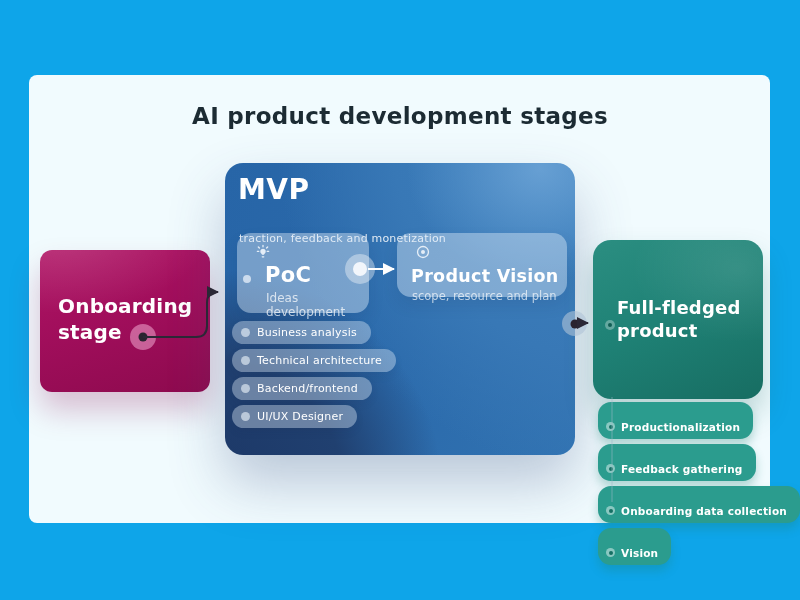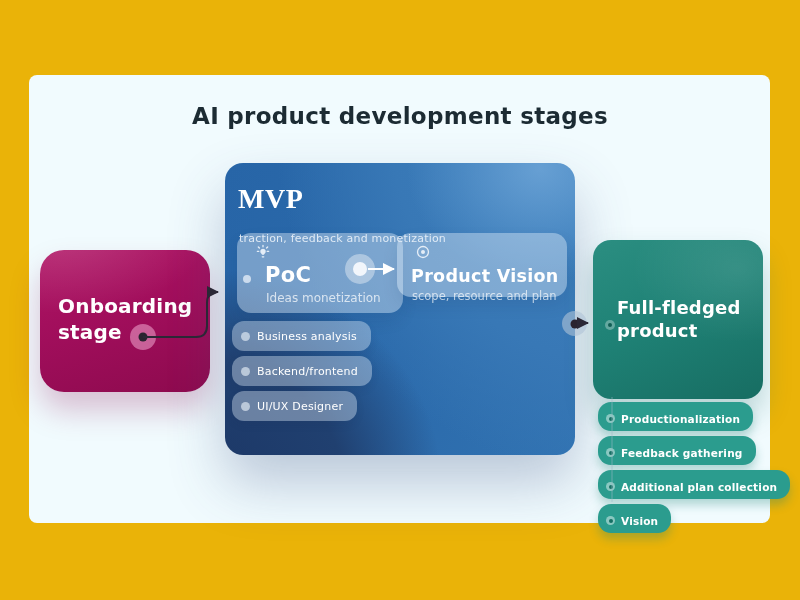--- a/index.html
+++ b/index.html
@@ -1,70 +1,70 @@
 <!DOCTYPE html>
 <html><head>
 <meta charset="utf-8">
 <style>
   html,body{margin:0;padding:0;}
   .canvas{
     position:relative;width:800px;height:600px;overflow:hidden;
-    background:#eab308;
+    background:#0ea5e9;
     font-family:"DejaVu Sans","Liberation Sans",sans-serif;
   }
   .panel{
     position:absolute;left:29px;top:75px;width:741px;height:448px;
     background:#f1fbfe;border-radius:8px;
   }
   .page-title{
     position:absolute;left:0;top:103px;width:100%;text-align:center;
     font-size:23px;font-weight:700;color:#1c2b33;letter-spacing:.3px;
   }
   
   .onboarding{
-    position:absolute;left:40px;top:250px;width:170px;height:142px;border-radius:24px;
+    position:absolute;left:40px;top:250px;width:170px;height:142px;border-radius:12px;
     background:
       radial-gradient(240px 130px at 12% -12%, rgba(255,255,255,.16), rgba(255,255,255,0) 62%),
       linear-gradient(163deg,#b01465 0%,#a00e5b 48%,#8d0a4e 100%);
     box-shadow:0 18px 30px rgba(140,12,80,.25);
   }
   .onboarding .label{
     position:absolute;left:18px;top:44px;width:136px;
     color:#fff;font-size:20px;font-weight:700;line-height:1.28;letter-spacing:.2px;
   }
   
   .mvp{
     position:absolute;left:225px;top:163px;width:350px;height:292px;border-radius:18px;
     background:
       radial-gradient(190px 160px at 90% 2%, rgba(110,165,215,.85) 0%, rgba(90,150,205,.45) 45%, rgba(90,150,205,0) 70%),
       radial-gradient(330px 300px at -6% 110%, #1c3766 0%, #204070 42%, rgba(32,64,112,0) 72%),
       radial-gradient(430px 430px at 115% -12%, #4083c0 0%, #3878b6 55%, rgba(56,120,182,0) 82%),
       linear-gradient(115deg,#2765a7 0%,#2b6aab 55%,#3173b2 100%);
     box-shadow:0 28px 55px rgba(60,80,130,.30);
     color:#fff;
   }
-  .mvp-title{position:absolute;left:13px;top:20px;font-size:28px;font-weight:700;letter-spacing:.5px;font-family:Liberation Serif, serif;}
+  .mvp-title{position:absolute;left:13px;top:10px;font-size:28px;font-weight:700;letter-spacing:.5px;}
   .mvp-sub{position:absolute;left:14px;top:44px;font-size:11px;color:rgba(255,255,255,.85);letter-spacing:.2px;margin-top:25px;}
   .card{
     position:absolute;border-radius:14px;
     background:rgba(224,236,249,.42);
     box-shadow:0 8px 16px rgba(20,40,80,.10);
   }
-  .card.poc{left:12px;top:70px;width:166px;height:80px;}
+  .card.poc{left:12px;top:70px;width:132px;height:80px;}
   .card.pv{left:172px;top:70px;width:170px;height:64px;}
   .card .cicon{position:absolute;left:18px;top:11px;width:16px;height:16px;opacity:.92;}
   .card .ctitle{position:absolute;color:#fff;font-weight:700;letter-spacing:.3px;}
   .poc .ctitle{left:28px;top:30px;font-size:21px;}
   .poc .csub{position:absolute;left:29px;top:58px;font-size:12px;color:rgba(255,255,255,.72);}
   .poc .bullet{position:absolute;left:6px;top:42px;width:8px;height:8px;border-radius:50%;background:rgba(232,240,249,.75);}
   .pv .ctitle{left:14px;top:33px;font-size:17.5px;white-space:nowrap;}
   .pv .csub{position:absolute;left:15px;top:56px;font-size:11.5px;color:rgba(255,255,255,.68);}
   .mvp-pills{position:absolute;left:7px;top:158px;display:flex;flex-direction:column;align-items:flex-start;gap:5px;}
   .mpill{
-    display:inline-flex;align-items:center;gap:7px;height:30px;padding:0 14px 0 9px;
+    display:inline-flex;align-items:center;gap:7px;height:23px;padding:0 14px 0 9px;
     border-radius:12px;background:rgba(220,232,246,.40);
     color:#fff;font-size:11px;letter-spacing:.2px;
     box-shadow:0 4px 8px rgba(20,40,80,.08);
   }
   .mpill .b{width:9px;height:9px;border-radius:50%;background:rgba(236,243,250,.62);}
   
   .ff{
     position:absolute;left:593px;top:240px;width:170px;height:159px;border-radius:18px;
     background:
       radial-gradient(170px 120px at 85% 18%, rgba(255,255,255,.10), rgba(255,255,255,0) 62%),
@@ -73,21 +73,21 @@
   }
   .ff .label{
     position:absolute;left:24px;top:56px;width:140px;
     color:#fff;font-size:18px;font-weight:700;line-height:1.3;letter-spacing:.2px;
   }
   .ff .dot{position:absolute;left:12px;top:80px;width:10px;height:10px;border-radius:50%;
     background:rgba(255,255,255,.30);}
   .ff .dot::after{content:"";position:absolute;left:3px;top:3px;width:4px;height:4px;border-radius:50%;background:#115e54;}
   .ff-pills{position:absolute;left:598px;top:402px;display:flex;flex-direction:column;align-items:flex-start;gap:5px;}
   .gpill{
-    display:inline-flex;align-items:center;gap:6px;height:25px;padding:4px 13px 0 8px;
+    display:inline-flex;align-items:center;gap:6px;height:25px;padding:12px 13px 0 8px;
     border-radius:13px;background:#2b9c8e;color:#fff;font-size:10.5px;font-weight:600;letter-spacing:.2px;
     box-shadow:0 6px 10px rgba(27,128,116,.30);
   }
   .gpill .b{position:relative;width:9px;height:9px;border-radius:50%;background:rgba(255,255,255,.45);}
   .gpill .b::after{content:"";position:absolute;left:2.5px;top:2.5px;width:4px;height:4px;border-radius:50%;background:#156f63;}
   
   .node{position:absolute;border-radius:50%;z-index:5;}
   .node .core{position:absolute;left:50%;top:50%;transform:translate(-50%,-50%);border-radius:50%;}
   .node.n-onboarding{left:130px;top:324px;width:26px;height:26px;background:rgba(240,168,208,.55);}
   .node.n-onboarding .core{width:9px;height:9px;background:#2a2430;}
@@ -115,39 +115,43 @@
     <div class="mvp-sub">traction, feedback and monetization</div>
 
     <div class="card poc">
       <svg class="cicon" viewBox="0 0 24 24" fill="none" stroke="#eef4fb" stroke-width="2" stroke-linecap="round">
         <path d="M12 2v2.2M5 4.5l1.6 1.6M19 4.5l-1.6 1.6M3.5 11h2.2M18.3 11h2.2"></path>
         <path d="M12 7a4.2 4.2 0 0 0-2.4 7.6c.6.5.9 1 .9 1.7h3c0-.7.3-1.2.9-1.7A4.2 4.2 0 0 0 12 7z" fill="#eef4fb" stroke="none"></path>
         <path d="M10.7 19.3h2.6" stroke-width="1.6"></path>
       </svg>
       <span class="bullet"></span>
       <div class="ctitle">PoC</div>
-      <div class="csub">Ideas monetization</div>
+      <div class="csub">Ideas development</div>
     </div>
 
     <div class="card pv">
       <svg class="cicon" viewBox="0 0 24 24" fill="none">
         <circle cx="12" cy="12" r="8.2" stroke="#eef4fb" stroke-width="2"></circle>
         <circle cx="12" cy="12" r="3" fill="#eef4fb"></circle>
       </svg>
       <div class="ctitle">Product Vision</div>
       <div class="csub">scope, resource and plan</div>
     </div>
 
     <div class="mvp-pills">
       <div class="mpill">
         <span class="b"></span>
         <span>Business analysis</span>
       </div>
       <div class="mpill">
         <span class="b"></span>
+        <span>Technical architecture</span>
+      </div>
+      <div class="mpill">
+        <span class="b"></span>
         <span>Backend/frontend</span>
       </div>
       <div class="mpill">
         <span class="b"></span>
         <span>UI/UX Designer</span>
       </div>
     </div>
   </div>
 
   <div class="ff">
@@ -159,21 +163,21 @@
     <div class="gpill">
       <span class="b"></span>
       <span>Productionalization</span>
     </div>
     <div class="gpill">
       <span class="b"></span>
       <span>Feedback gathering</span>
     </div>
     <div class="gpill">
       <span class="b"></span>
-      <span>Additional plan collection</span>
+      <span>Onboarding data collection</span>
     </div>
     <div class="gpill">
       <span class="b"></span>
       <span>Vision</span>
     </div>
   </div>
 
   <div class="node n-onboarding">
       <span class="core"></span>
     </div>

